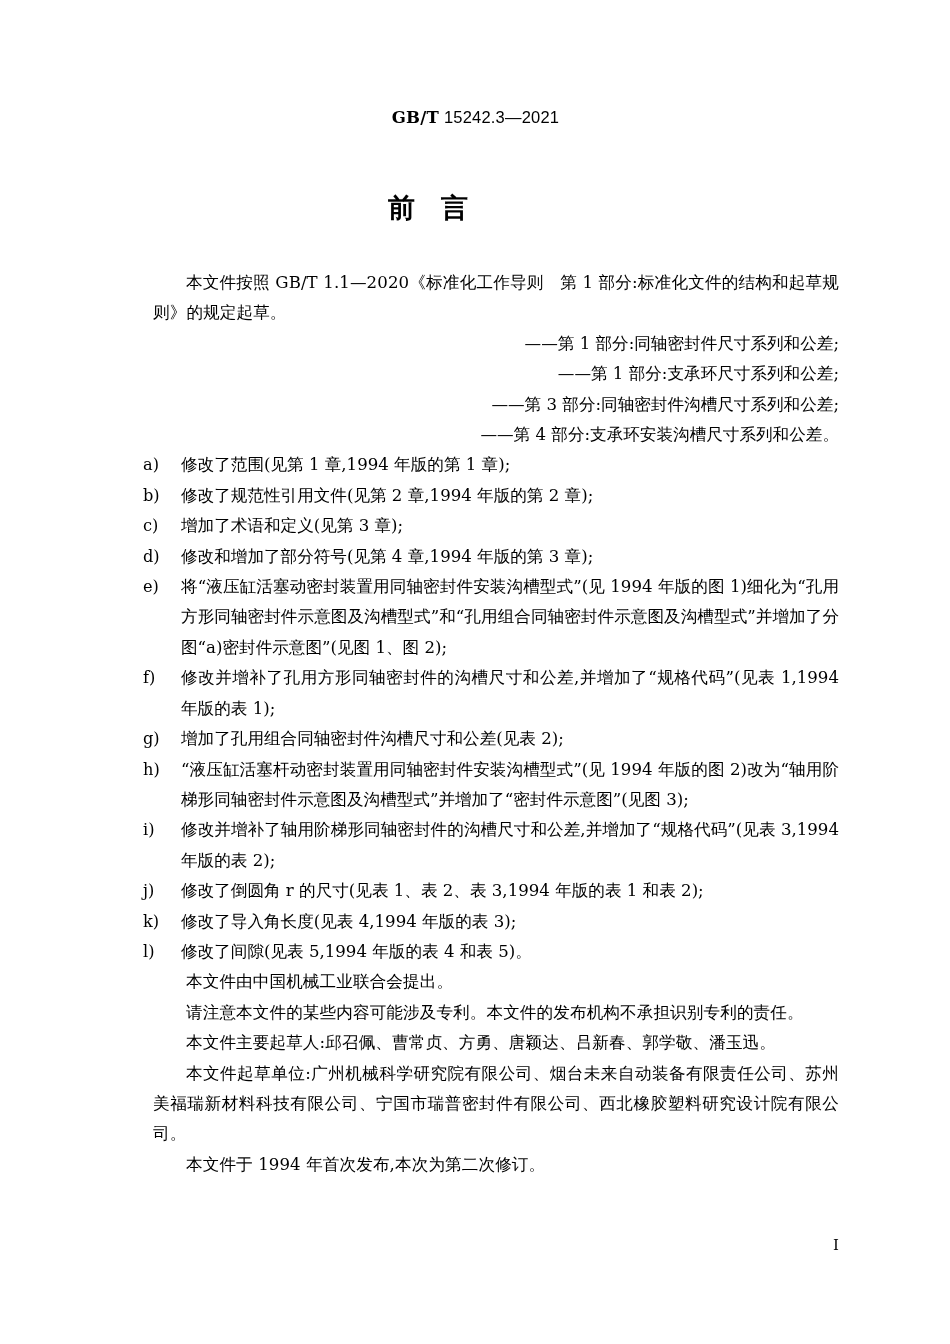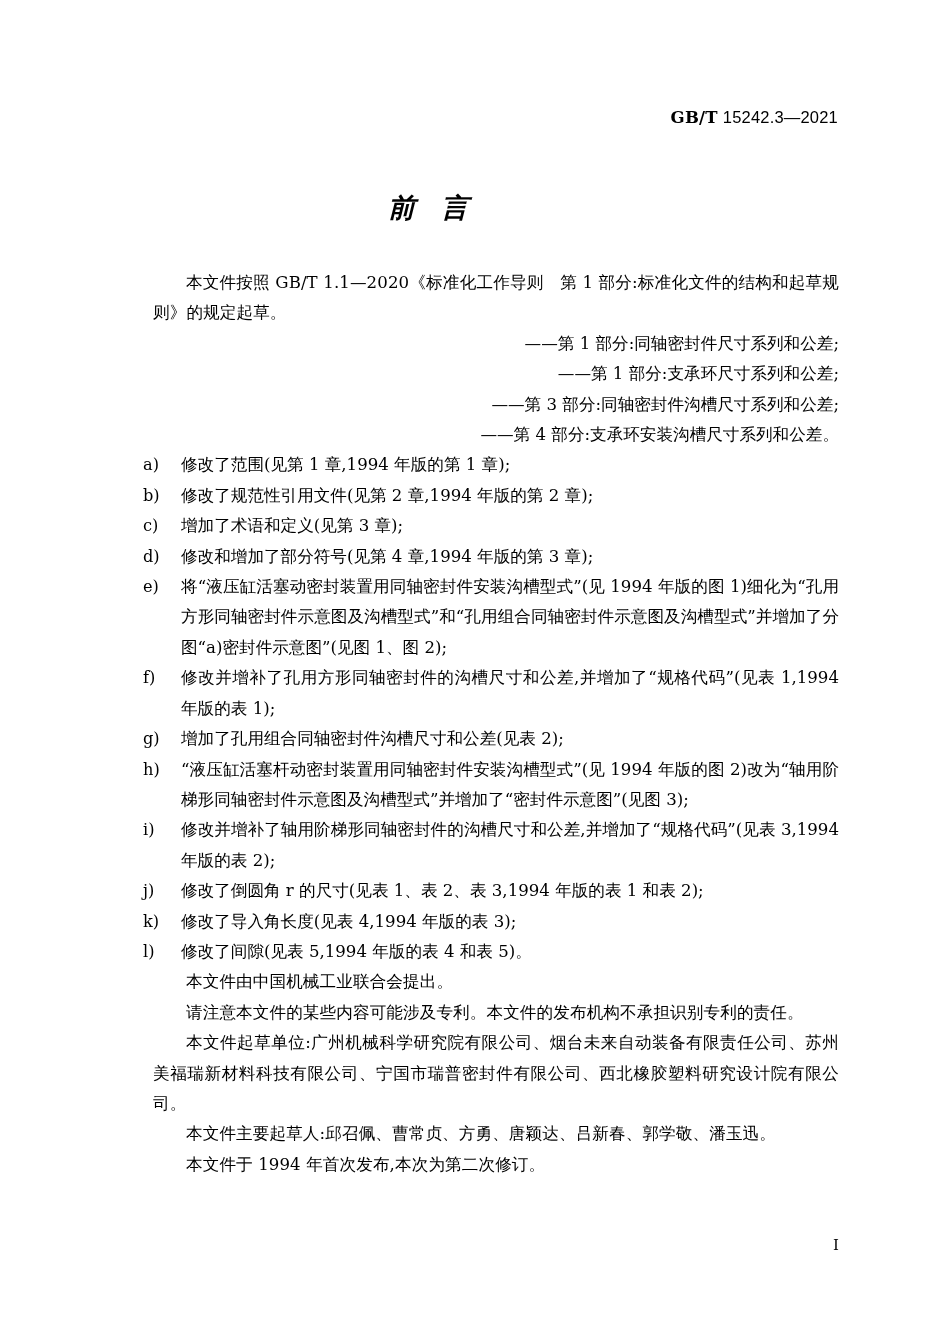--- a/index.html
+++ b/index.html
@@ -19,21 +19,21 @@
     overflow: hidden;
     box-sizing: border-box;
   }
 
   
   .doc-header {
     position: absolute;
     top: 108px;
     left: 113px;
     width: 725px;
-    text-align: right;
+    text-align: center;
     font-size: 16.5px;
     letter-spacing: 0.2px;
     white-space: nowrap;
   }
   .doc-header .std-prefix {
     font-family: "DejaVu Serif", "Liberation Serif", serif;
     font-weight: bold;
   }
   .doc-header .std-number {
     font-family: "Liberation Sans", sans-serif;
@@ -46,21 +46,20 @@
     position: absolute;
     top: 190px;
     left: 0;
     width: 856px;
     text-align: center;
     font-family: "Liberation Sans", sans-serif;
     font-weight: bold;
     font-size: 27px;
     letter-spacing: 26px;
     text-indent: 26px;
-    font-style: italic;
   }
 
   
   .body-block {
     position: absolute;
     top: 268px;
     left: 113px;
     width: 726px;
   }
 
@@ -187,21 +186,21 @@
       <span class="marker">k)</span>
       <span class="itext">修改了导入角长度(见表 4,1994 年版的表 3);</span>
     </div>
     <div class="letter-item">
       <span class="marker">l)</span>
       <span class="itext">修改了间隙(见表 5,1994 年版的表 4 和表 5)。</span>
     </div>
 
     <p class="para indent">本文件由中国机械工业联合会提出。</p>
     <p class="para indent">请注意本文件的某些内容可能涉及专利。本文件的发布机构不承担识别专利的责任。</p>
+    <p class="para indent">本文件主要起草人:邱召佩、曹常贞、方勇、唐颖达、吕新春、郭学敬、潘玉迅。</p>
     <p class="para indent">本文件起草单位:广州机械科学研究院有限公司、烟台未来自动装备有限责任公司、苏州美福瑞新材料科技有限公司、宁国市瑞普密封件有限公司、西北橡胶塑料研究设计院有限公司。</p>
-    <p class="para indent">本文件主要起草人:邱召佩、曹常贞、方勇、唐颖达、吕新春、郭学敬、潘玉迅。</p>
     <p class="para indent">本文件于 1994 年首次发布,本次为第二次修订。</p>
 
   </div>
 
   <div class="page-number">I</div>
 
 </div>
 
 </body></html>

